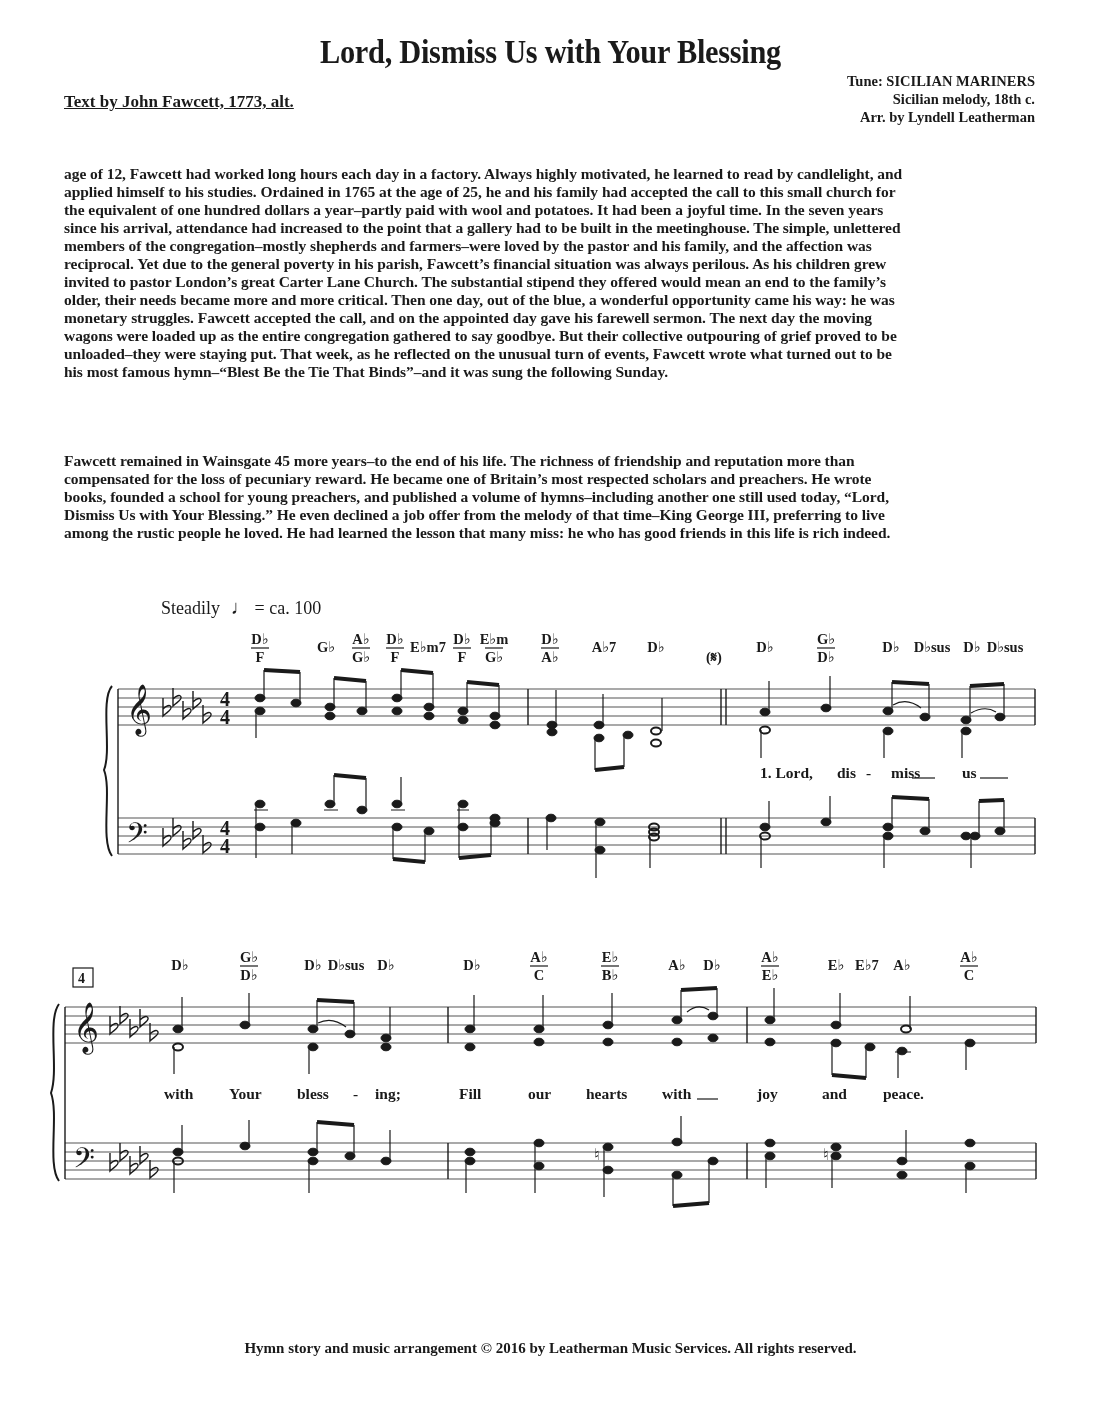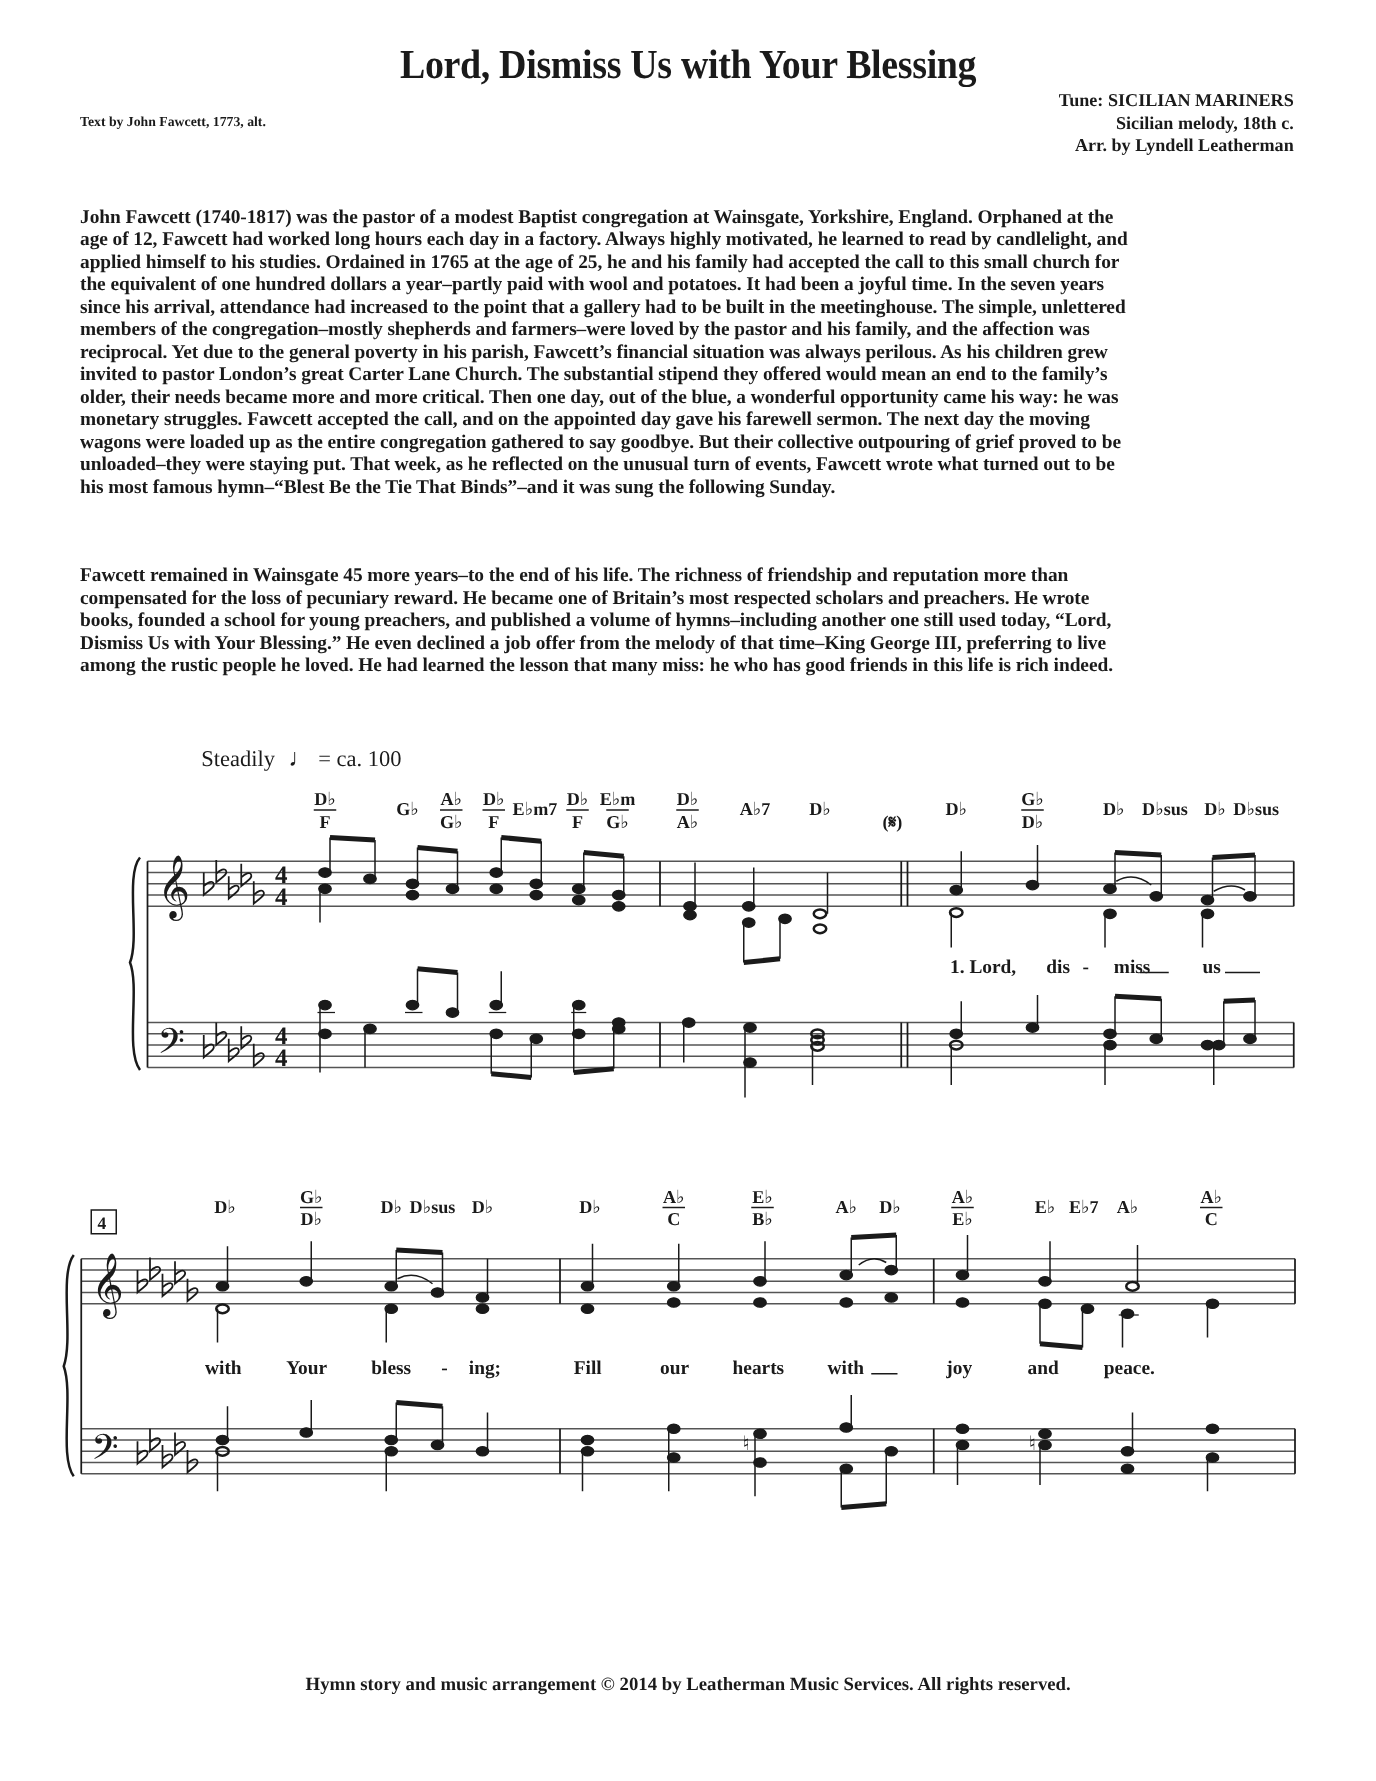--- a/index.html
+++ b/index.html
@@ -6,21 +6,21 @@
   body {
     width: 1101px; height: 1425px; position: relative; overflow: hidden;
     font-family: "Liberation Serif", "DejaVu Serif", serif; color: #1a1a1a;
   }
   .title {
     position: absolute; top: 34px; left: 0; width: 1101px; text-align: center;
     font-size: 33px; font-weight: bold; letter-spacing: -0.3px;
     transform: scaleX(0.92); transform-origin: center;
   }
   .credit-left {
-    position: absolute; top: 92px; left: 64px; font-size: 11px; font-weight: bold;
+    position: absolute; top: 92px; left: 64px; font-size: 17px; font-weight: bold; text-decoration: underline;
   }
   .credit-right {
     position: absolute; top: 72px; right: 66px; font-size: 14.5px; font-weight: bold;
     text-align: right; line-height: 18px;
   }
   .story {
     position: absolute; left: 64px; width: 980px; font-size: 15.5px; font-weight: bold;
     line-height: 18px; text-align: left; letter-spacing: -0.05px;
   }
   .story .line { display: block; white-space: nowrap; }
@@ -47,21 +47,20 @@
 
 <div class="title">Lord, Dismiss Us with Your Blessing</div>
 <div class="credit-left">Text by John Fawcett, 1773, alt.</div>
 <div class="credit-right">
   <div>Tune: SICILIAN MARINERS</div>
   <div>Sicilian melody, 18th c.</div>
   <div>Arr. by Lyndell Leatherman</div>
 </div>
 
 <div class="story" id="story-p1">
-  <span class="line">John Fawcett (1740-1817) was the pastor of a modest Baptist congregation at Wainsgate, Yorkshire, England. Orphaned at the</span>
   <span class="line">age of 12, Fawcett had worked long hours each day in a factory. Always highly motivated, he learned to read by candlelight, and</span>
   <span class="line">applied himself to his studies. Ordained in 1765 at the age of 25, he and his family had accepted the call to this small church for</span>
   <span class="line">the equivalent of one hundred dollars a year–partly paid with wool and potatoes. It had been a joyful time. In the seven years</span>
   <span class="line">since his arrival, attendance had increased to the point that a gallery had to be built in the meetinghouse. The simple, unlettered</span>
   <span class="line">members of the congregation–mostly shepherds and farmers–were loved by the pastor and his family, and the affection was</span>
   <span class="line">reciprocal. Yet due to the general poverty in his parish, Fawcett’s financial situation was always perilous. As his children grew</span>
   <span class="line">invited to pastor London’s great Carter Lane Church. The substantial stipend they offered would mean an end to the family’s</span>
   <span class="line">older, their needs became more and more critical. Then one day, out of the blue, a wonderful opportunity came his way: he was</span>
   <span class="line">monetary struggles. Fawcett accepted the call, and on the appointed day gave his farewell sermon. The next day the moving</span>
   <span class="line">wagons were loaded up as the entire congregation gathered to say goodbye. But their collective outpouring of grief proved to be</span>
@@ -564,13 +563,13 @@
         <text x="586" y="1099" class="lyric">hearts</text>
         <text x="662" y="1099" class="lyric">with</text>
         <text x="757" y="1099" class="lyric">joy</text>
         <text x="822" y="1099" class="lyric">and</text>
         <text x="883" y="1099" class="lyric">peace.</text>
         <line x1="697" y1="1099" x2="718" y2="1099" stroke="#1a1a1a" stroke-width="1.2"></line>
       </g>
   </g>
 </svg>
 
-<div class="footer">Hymn story and music arrangement © 2014 by Leatherman Music Services. All rights reserved.</div>
+<div class="footer">Hymn story and music arrangement © 2016 by Leatherman Music Services. All rights reserved.</div>
 
 </body></html>

